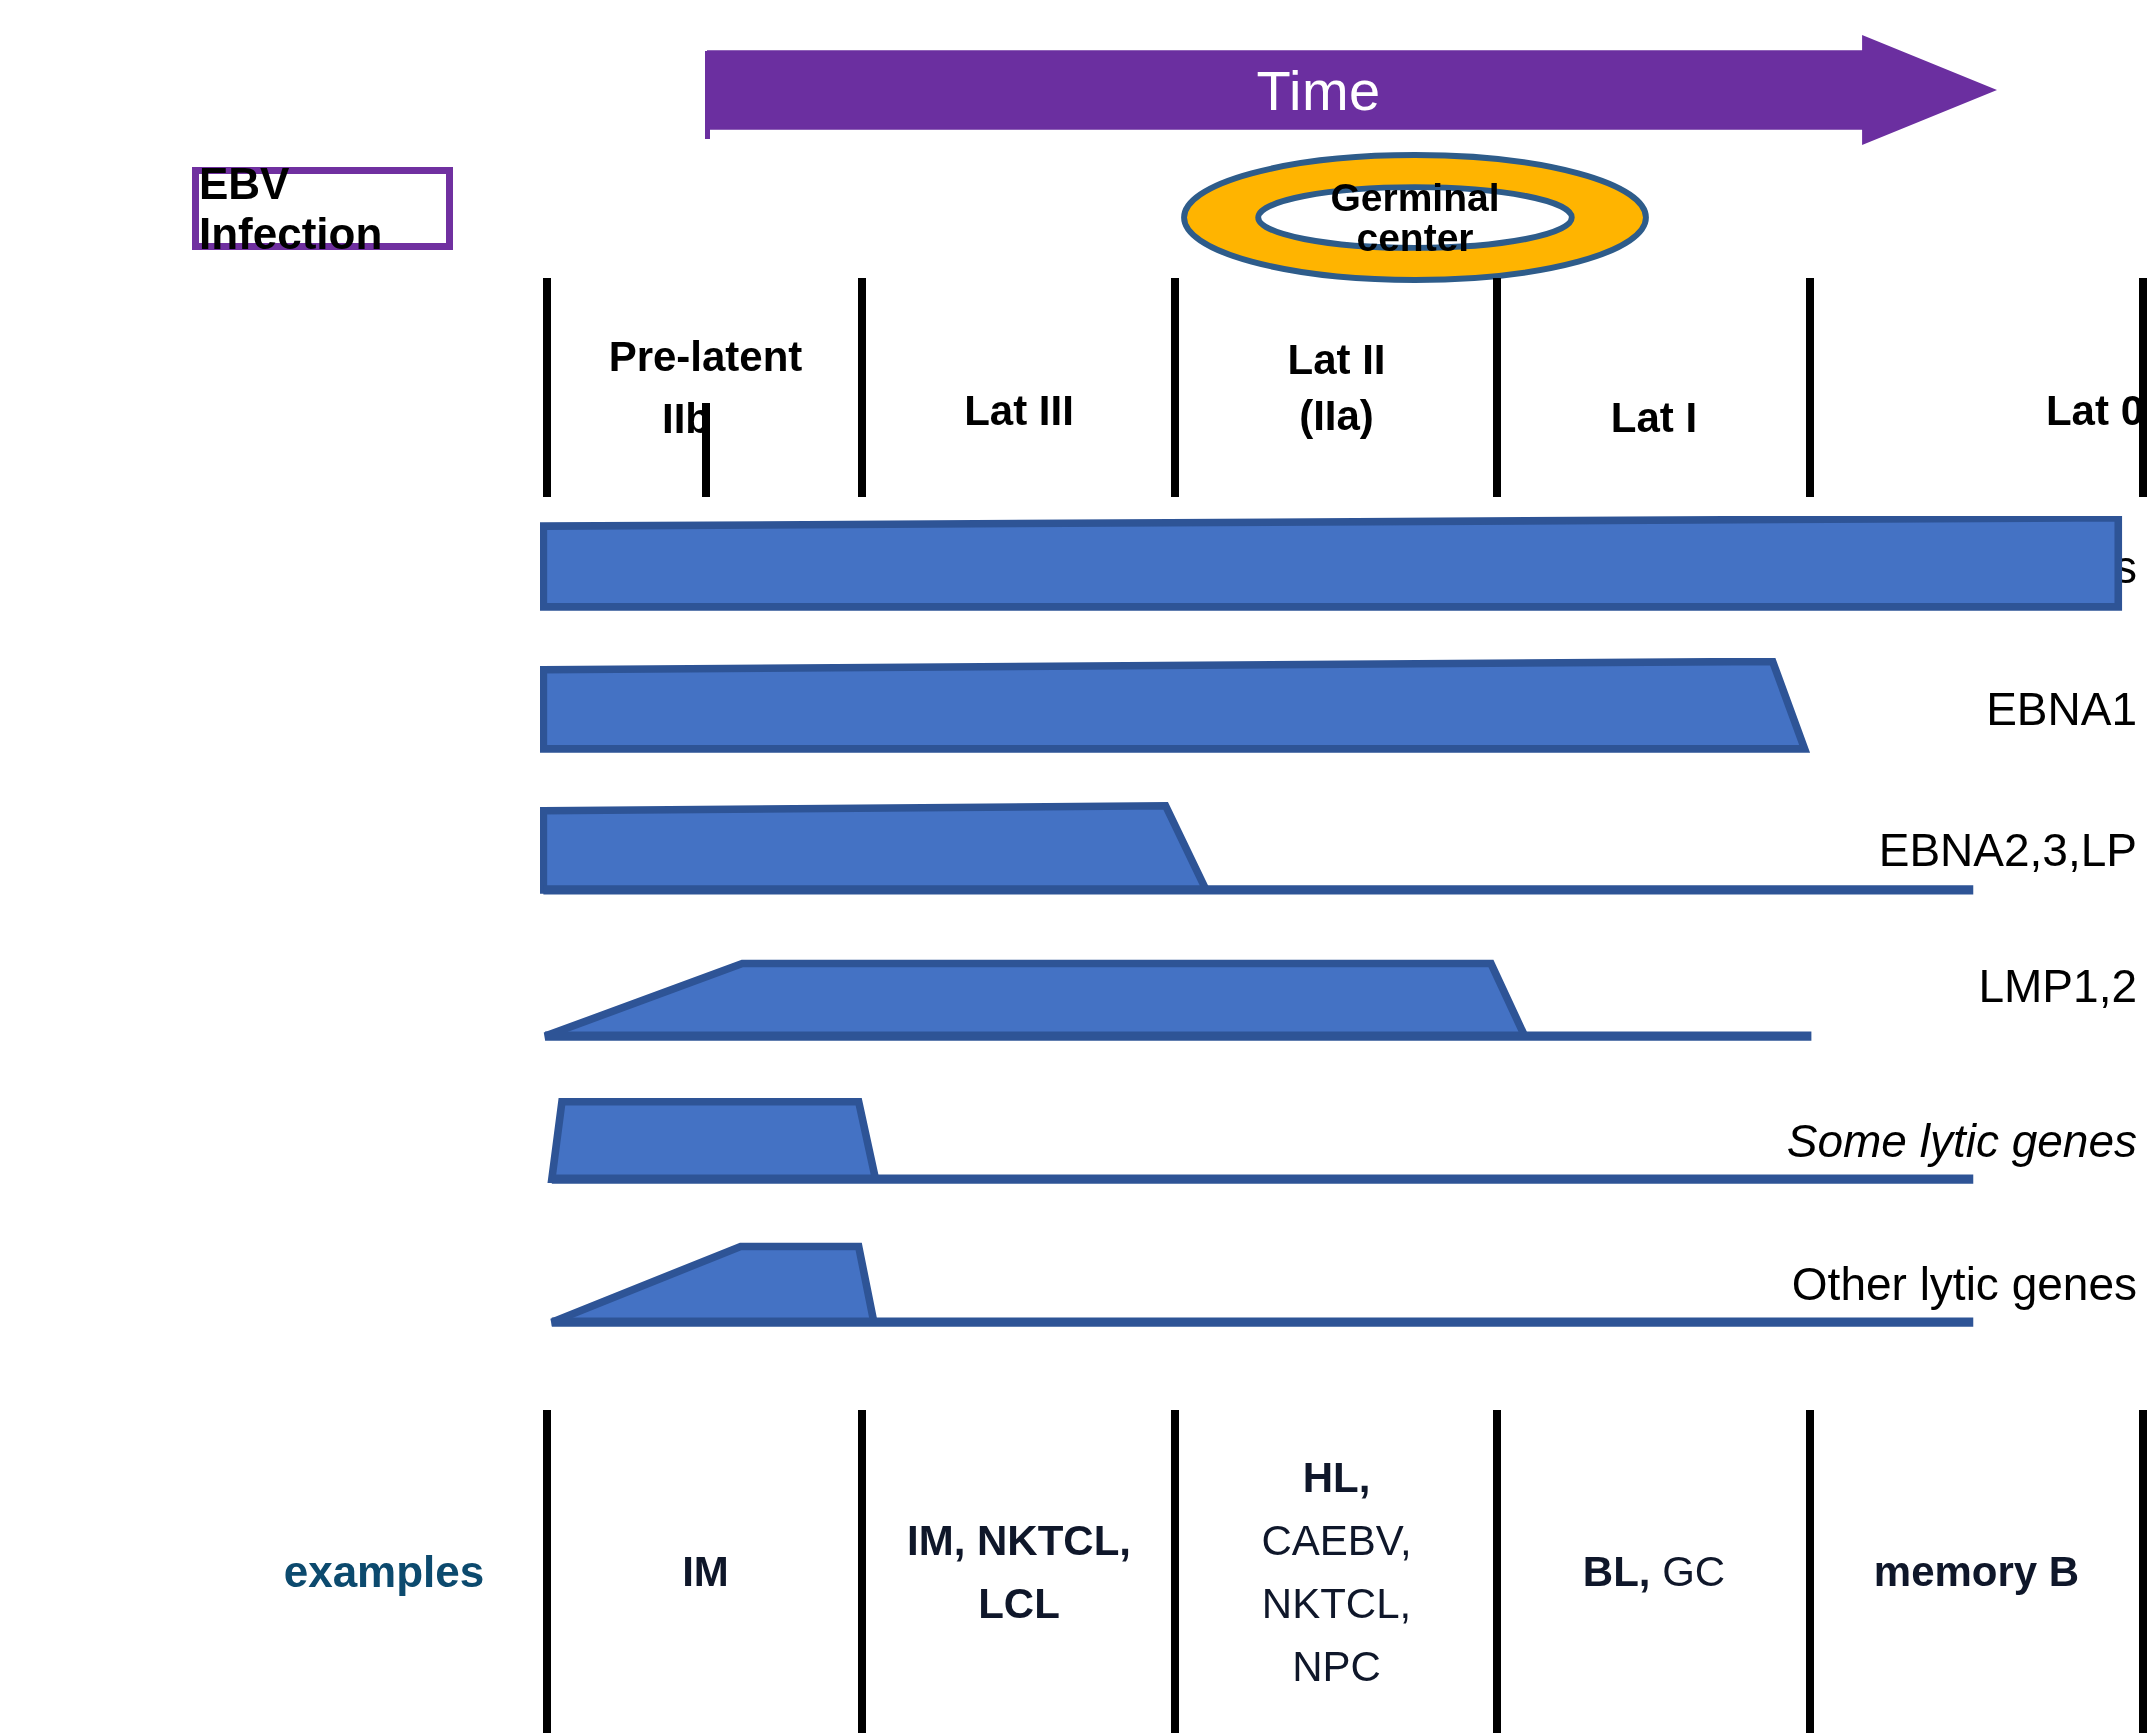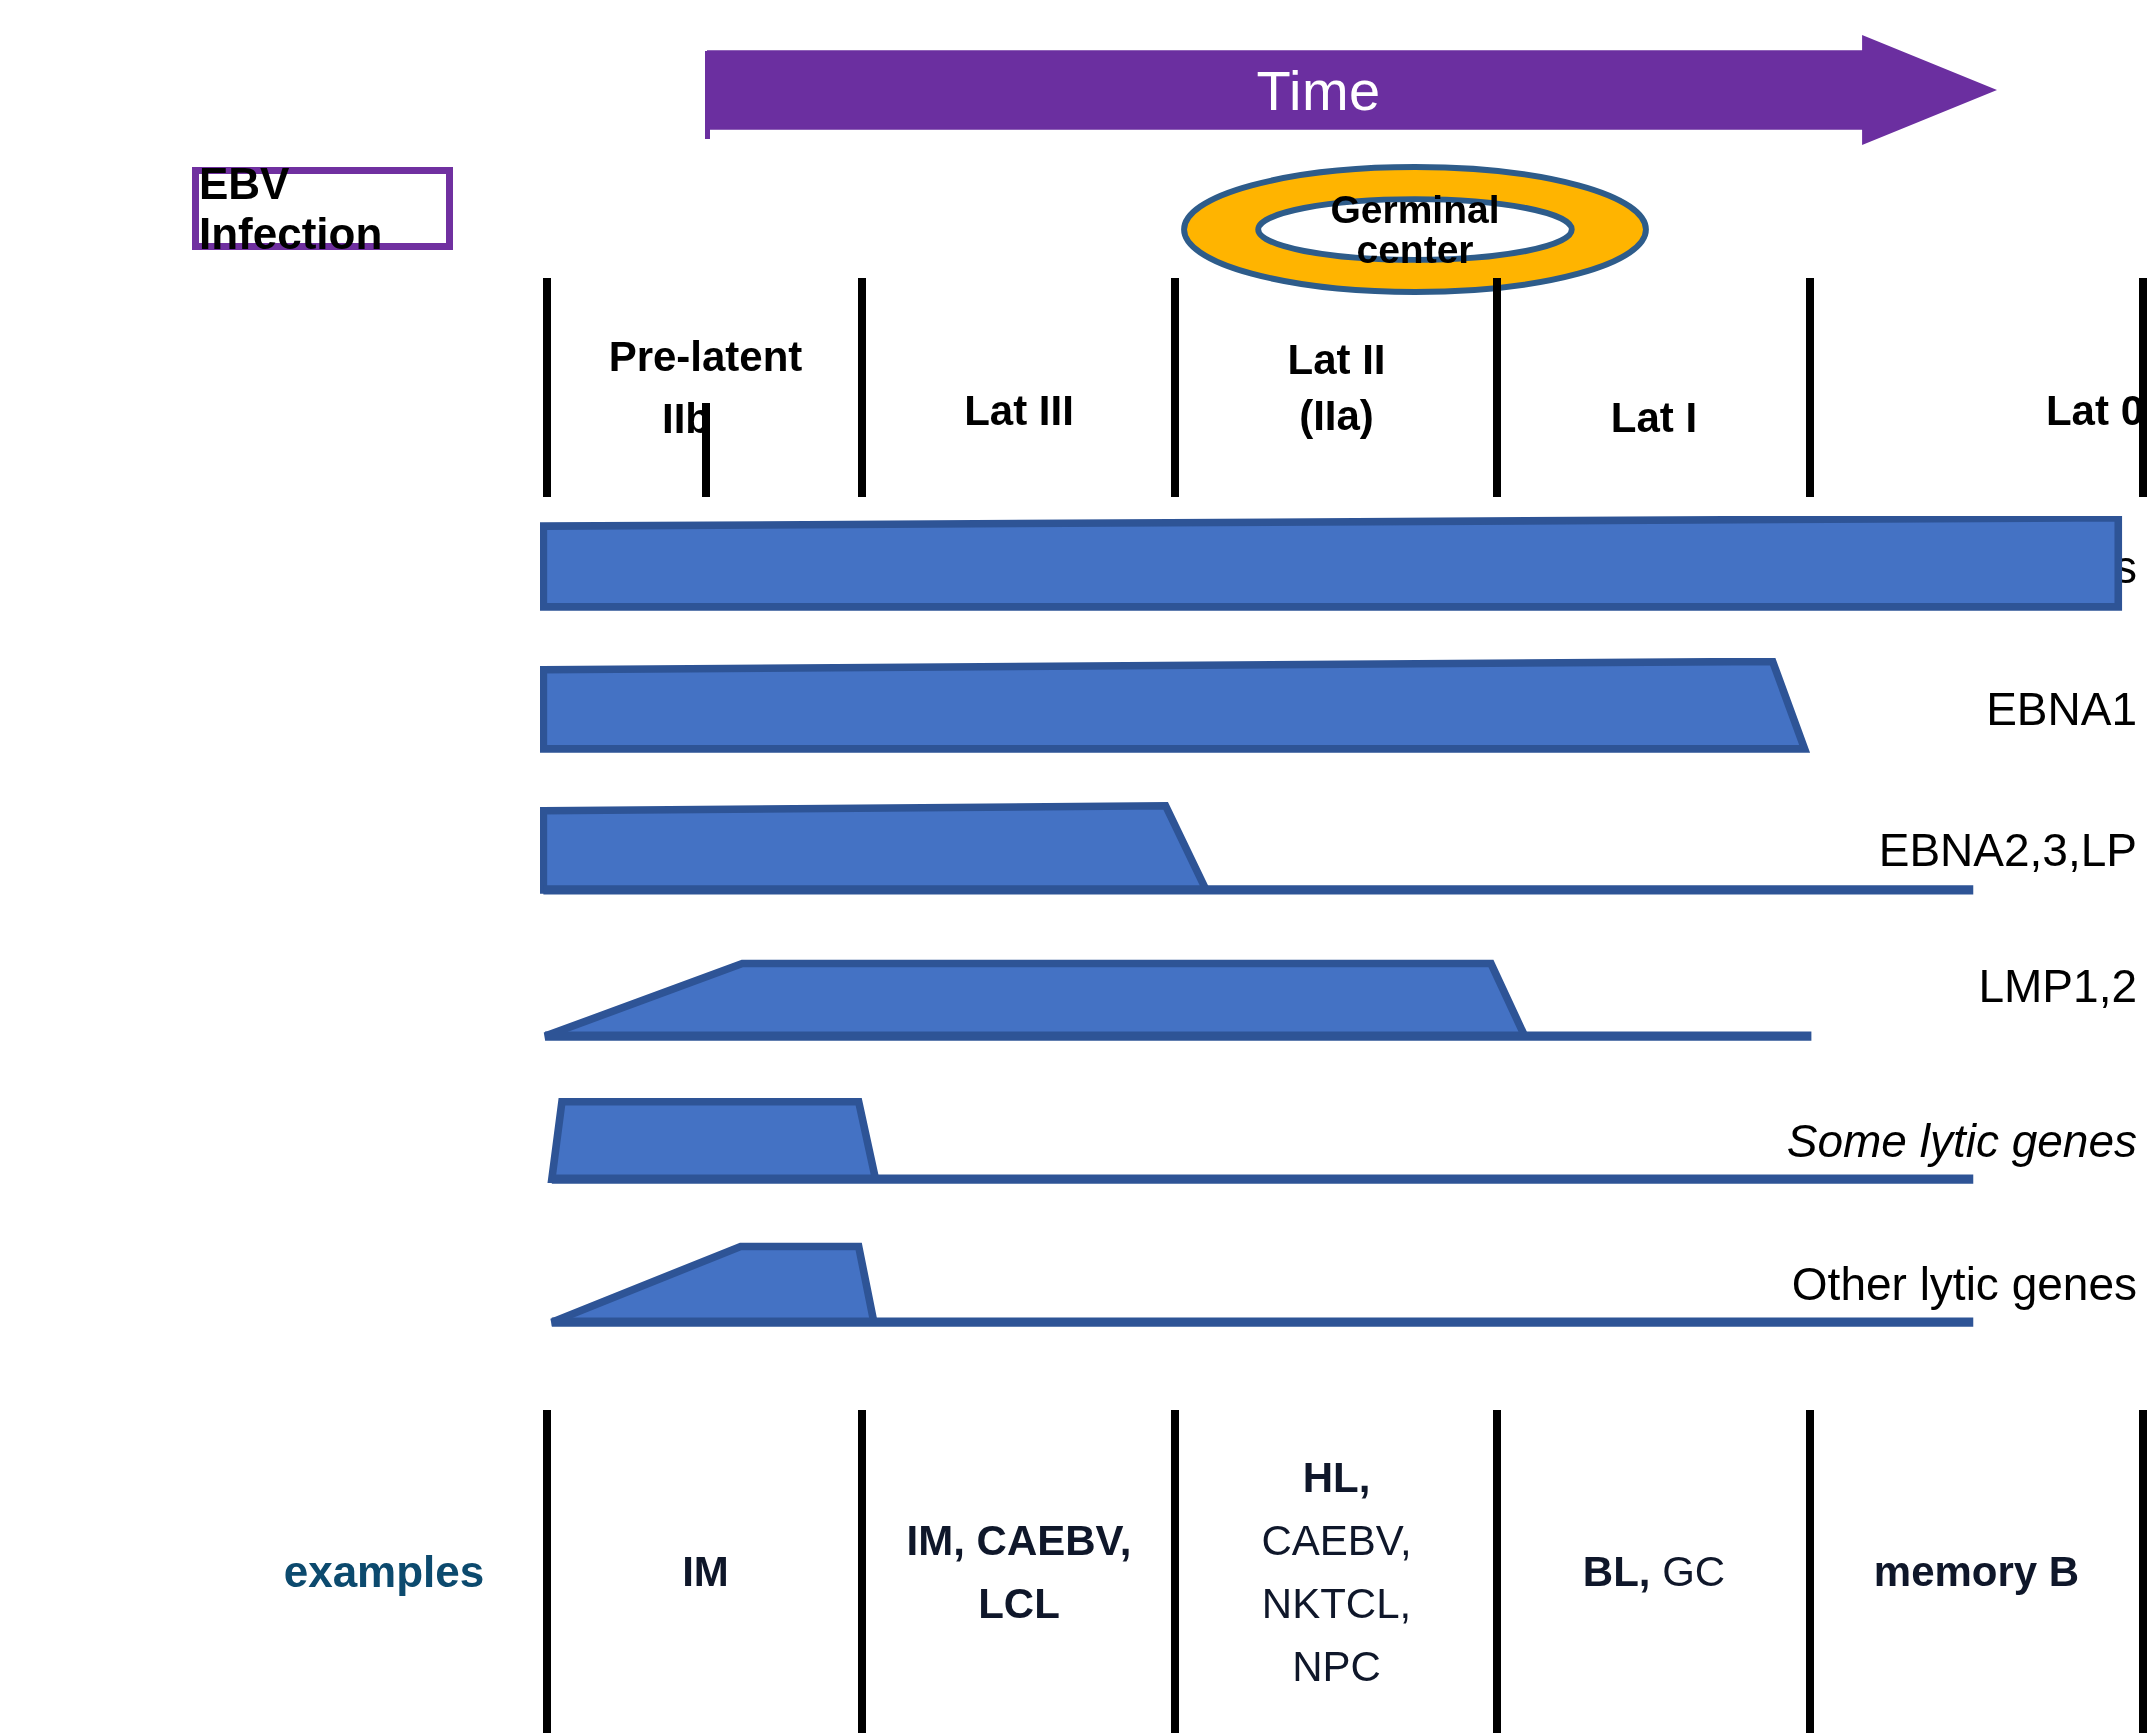--- a/index.html
+++ b/index.html
@@ -25,21 +25,21 @@
   
   .ebv-box{
     position:absolute;left:192px;top:167px;width:261px;height:83px;
     border:7.6px solid #7030A0;background:#ffffff;
     display:flex;align-items:center;justify-content:center;
     font-size:44px;font-weight:bold;color:#000;
     box-sizing:border-box;
   }
 
   
-  .gc-wrap{position:absolute;left:1179px;top:162px;width:472px;height:135px;}
+  .gc-wrap{position:absolute;left:1179px;top:150px;width:472px;height:135px;}
   .gc-svg{display:block;width:100%;height:100%;}
   .gc-text{
     position:absolute;left:0;top:0;width:472px;height:135px;
     display:flex;flex-direction:column;align-items:center;justify-content:center;
     font-size:39px;font-weight:bold;color:#000;line-height:1.02;
     pointer-events:none;
   }
 
   
   .stage-row{position:absolute;left:0;top:278px;width:2152px;height:219px;}
@@ -205,21 +205,21 @@
 
     <div class="ex-title" style="left:228px;top:0;width:312px;height:324px;">
       <span>examples</span>
     </div>
 
     <div class="ex-cell" style="left:552px;top:0;width:307px;height:324px;">
       <span class="ln bold">IM</span>
     </div>
 
     <div class="ex-cell" style="left:867px;top:0;width:304px;height:324px;">
-      <span class="ln bold">IM, CAEBV,</span>
+      <span class="ln bold">IM, NKTCL,</span>
       <span class="ln bold">LCL</span>
     </div>
 
     <div class="ex-cell" style="left:1179px;top:0;width:315px;height:324px;">
       <span class="ln bold">HL,</span>
       <span class="ln">CAEBV,</span>
       <span class="ln">NKTCL,</span>
       <span class="ln">NPC</span>
     </div>
 

